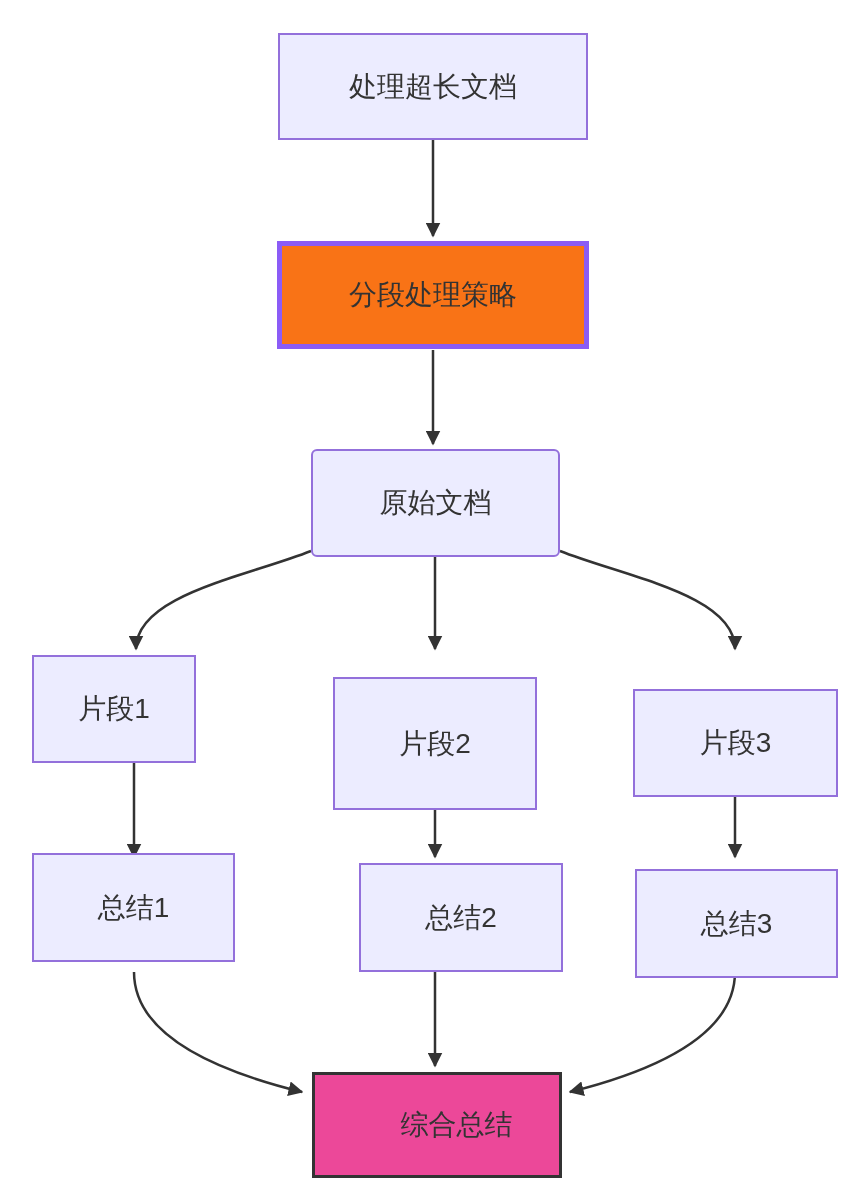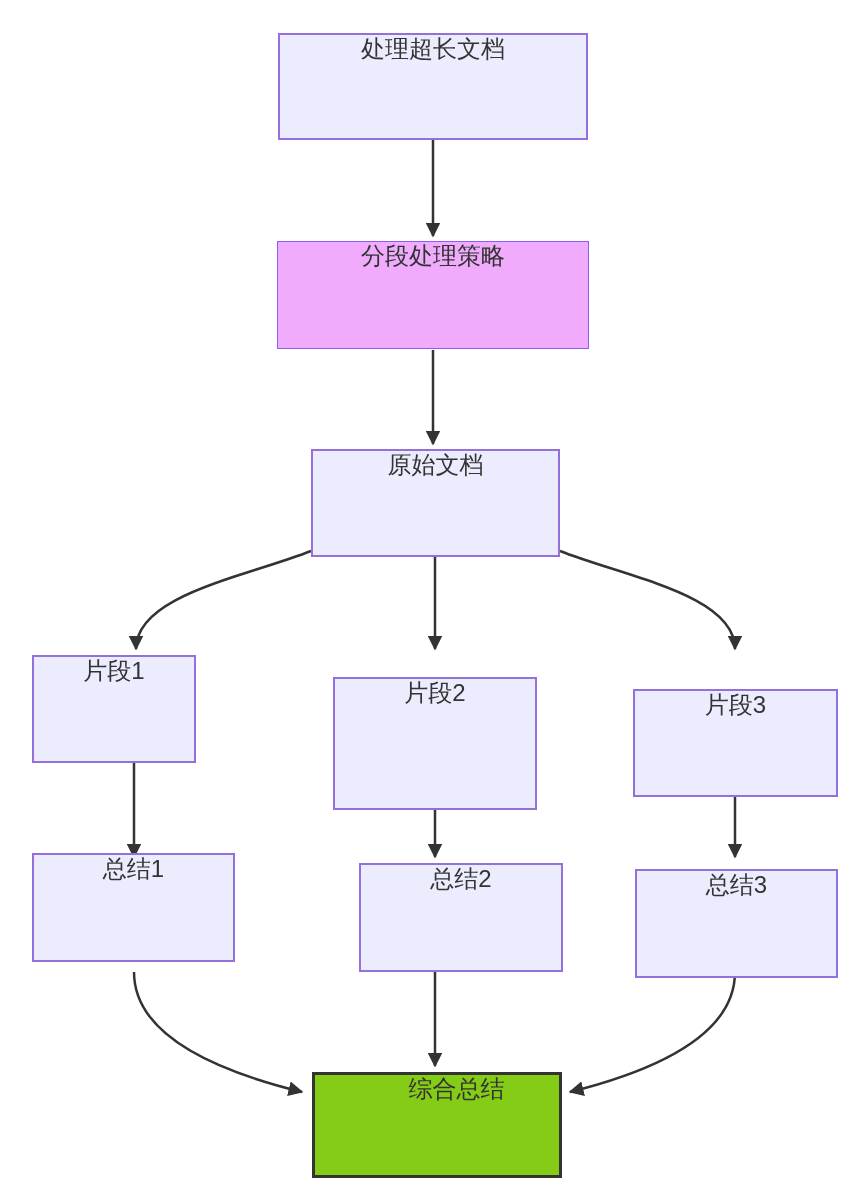--- a/index.html
+++ b/index.html
@@ -24,35 +24,36 @@
   }
   .edges path.edge {
     fill: none;
     stroke: #333333;
     stroke-width: 2.5px;
   }
   .node {
     position: absolute;
     box-sizing: border-box;
     display: flex;
+    align-items: center;
     justify-content: center;
     background: #ECECFF;
     border: 2px solid #9370DB;
     color: #333333;
-    font-size: 24px;
+    font-size: 28px;
     line-height: 1.2;
     text-align: center;
     white-space: nowrap;
   }
   .node--hl-purple {
-    background: #f0abfc;
-    border: 1px solid #8b5cf6;
+    background: #f97316;
+    border: 5px solid #8b5cf6;
   }
   .node--hl-green {
-    background: #84cc16;
+    background: #ec4899;
     border: 3px solid #333333;
     padding-left: 39px;
   }
 </style>
 </head>
 <body>
 
 <div class="canvas">
 
   <svg class="edges" viewBox="0 0 852 1196" xmlns="http://www.w3.org/2000/svg">
@@ -75,21 +76,21 @@
   </svg>
 
   <div class="node" style="left:278px; top:33px; width:310px; height:107px;">
     <span>处理超长文档</span>
   </div>
 
   <div class="node node--hl-purple" style="left:277px; top:241px; width:312px; height:108px;">
     <span>分段处理策略</span>
   </div>
 
-  <div class="node" style="left:311px; top:449px; width:249px; height:108px;">
+  <div class="node" style="left:311px; top:449px; width:249px; height:108px;border-radius:6px;">
     <span>原始文档</span>
   </div>
 
   <div class="node" style="left:32px; top:655px; width:164px; height:108px;">
     <span>片段1</span>
   </div>
 
   <div class="node" style="left:333px; top:677px; width:204px; height:133px;">
     <span>片段2</span>
   </div>

